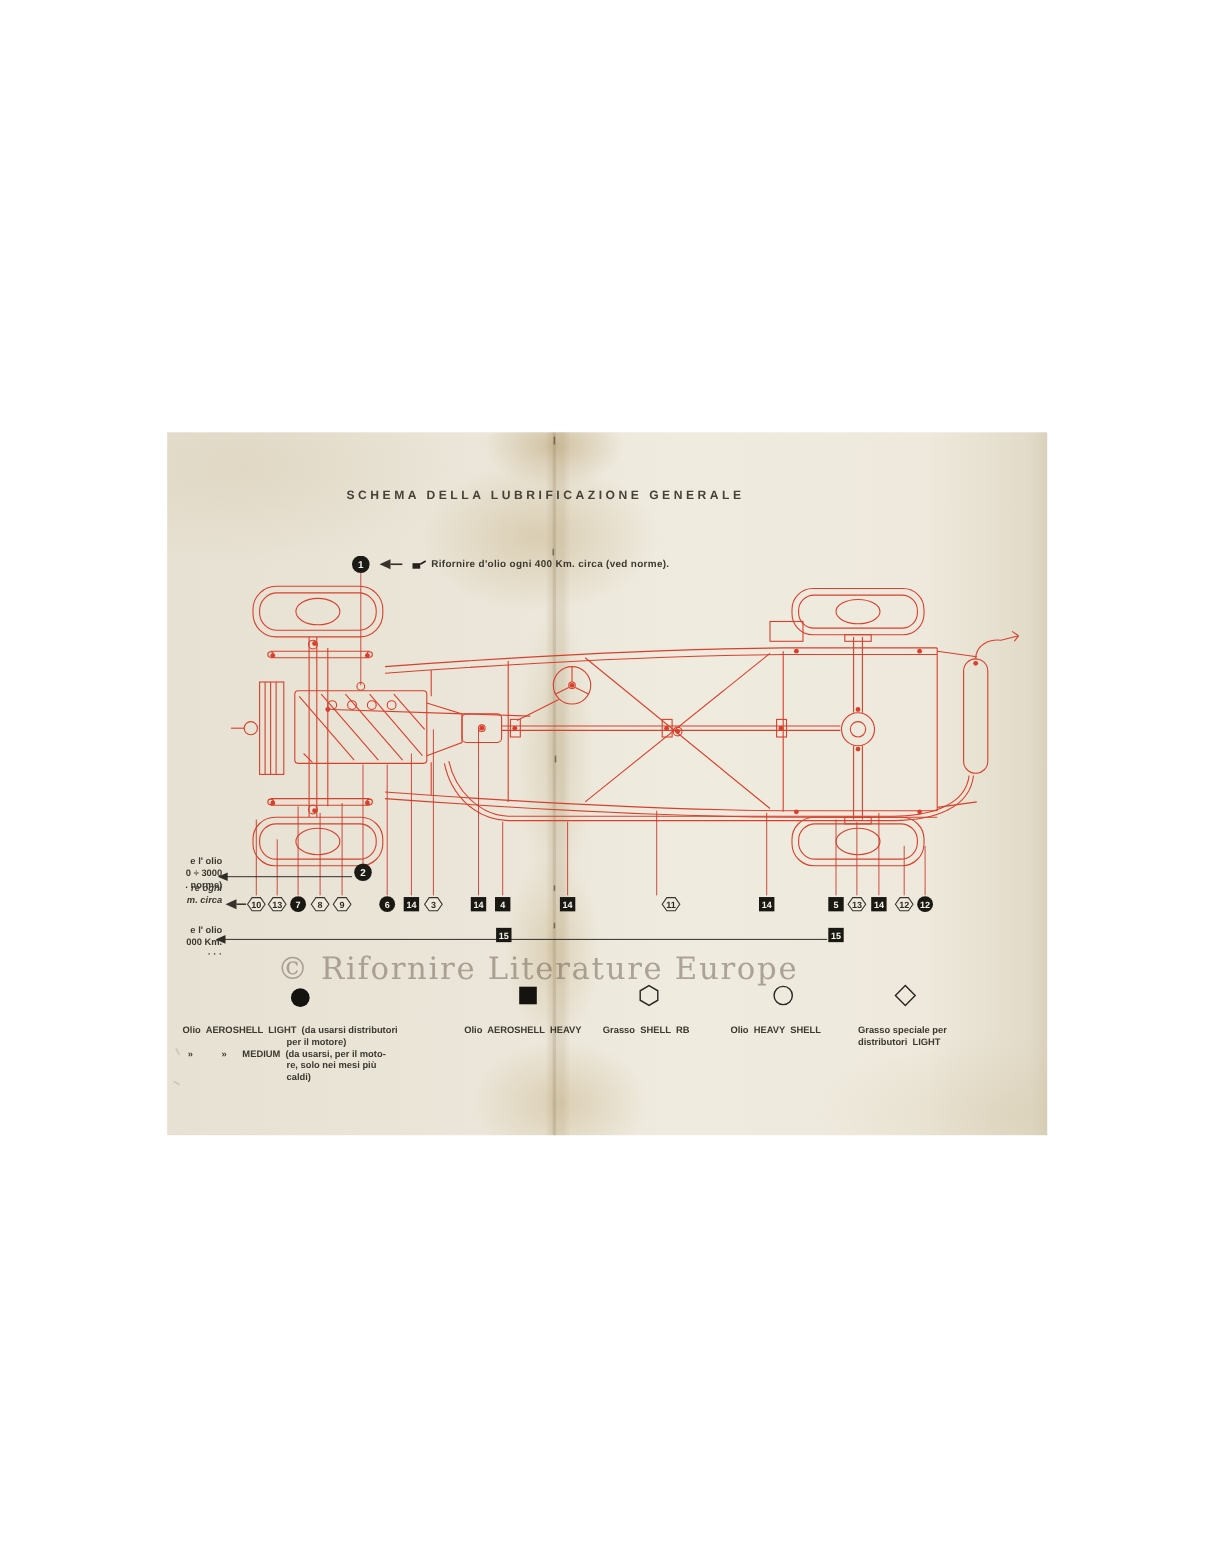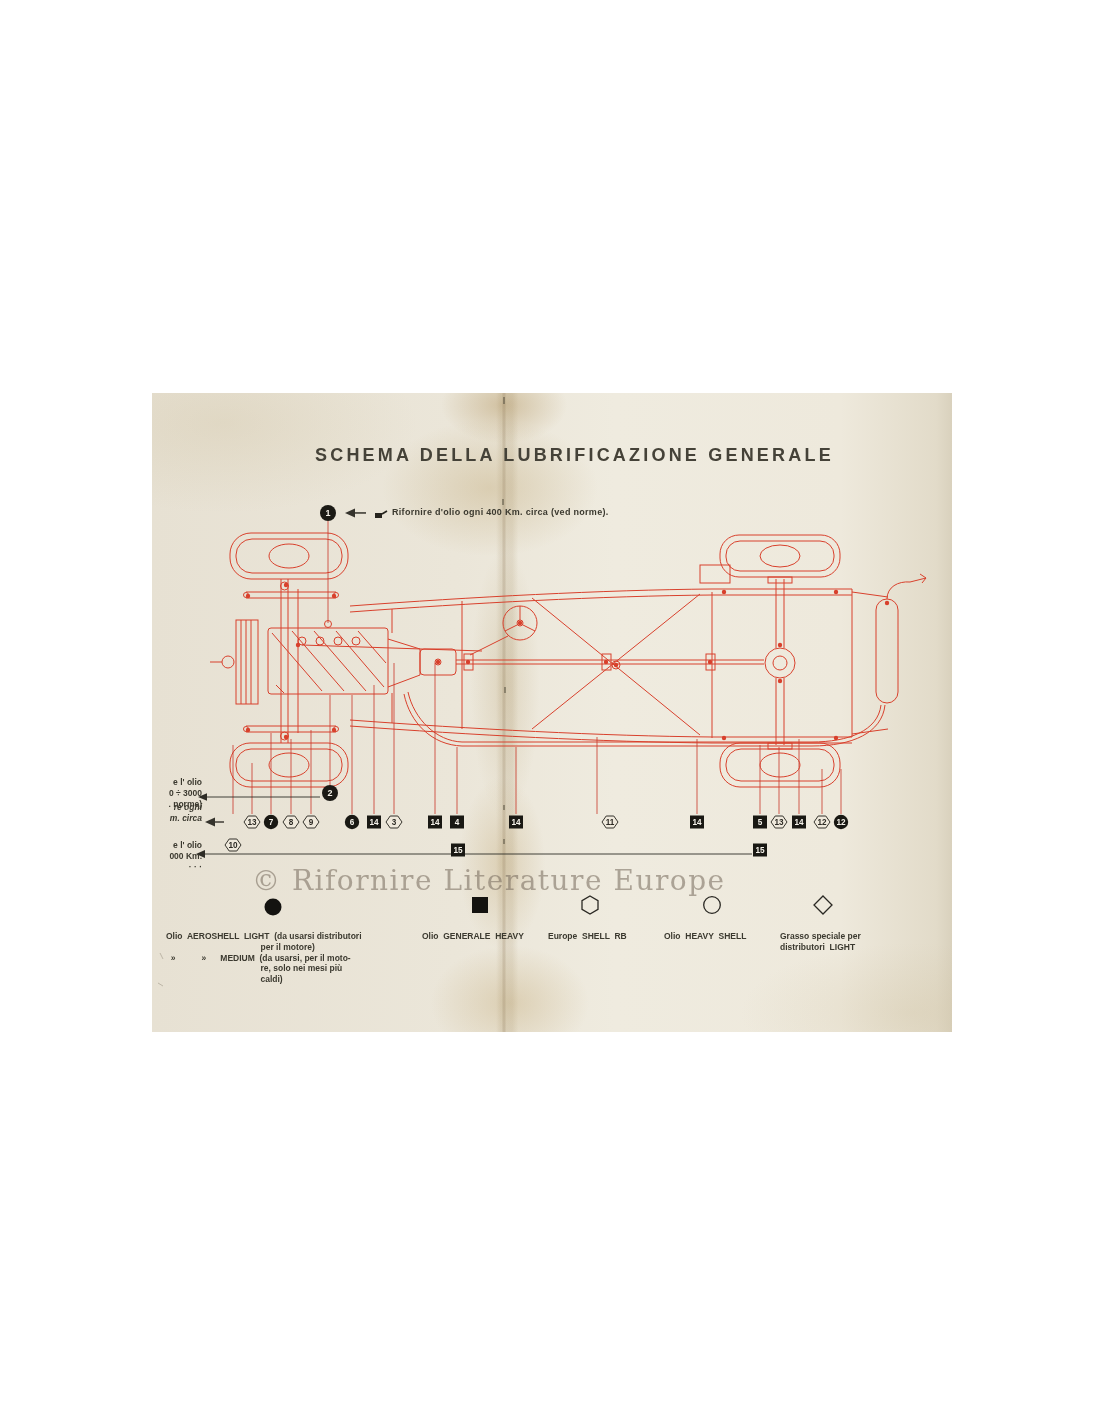--- a/index.html
+++ b/index.html
@@ -16,21 +16,21 @@
       radial-gradient(46px 180px at 353px 290px, rgba(188,166,120,.30), rgba(188,166,120,0) 75%),
       radial-gradient(60px 120px at 350px 470px, rgba(196,172,124,.40), rgba(196,172,124,0) 72%),
       radial-gradient(110px 80px at 358px 610px, rgba(199,176,130,.45), rgba(199,176,130,0) 72%),
       radial-gradient(260px 120px at 70px 30px, rgba(206,192,158,.30), rgba(206,192,158,0) 75%),
       radial-gradient(220px 90px at 760px 620px, rgba(205,190,155,.28), rgba(205,190,155,0) 78%),
       linear-gradient(90deg,#e7e1d3 0%,#ebe6d9 38%,#efebdf 58%,#eee9dc 86%,#e2dbc9 98%,#d9d1bd 100%);
   }
   .chassis-svg{position:absolute;left:0;top:0;pointer-events:none;}
   .page-title{
     position:absolute;left:163px;top:52px;width:380px;text-align:left;
-    font-size:18px;font-weight:bold;letter-spacing:3.2px;color:#454238;white-space:nowrap;
+    font-size:11px;font-weight:bold;letter-spacing:3.2px;color:#454238;white-space:nowrap;
   }
   .big-marker{
     position:absolute;width:16px;height:16px;border-radius:50%;background:#1b1a15;
     color:#f4f1e8;font-size:9px;font-weight:bold;display:flex;align-items:center;justify-content:center;
     z-index:6;
   }
   .refill-note{
     position:absolute;left:240px;top:114px;font-size:9px;font-weight:bold;
     letter-spacing:.3px;color:#3b392f;white-space:nowrap;z-index:6;
   }
@@ -210,21 +210,21 @@
       <div class="left-note" style="top: 447px;">e  l' olio
 000 Km.
 ·   ·   ·</div>
     </div>
 
   <div id="markers">
       <span class="marker" style="left: 52px; top: 421px;"><svg width="20" height="16" viewBox="0 0 20 16">
           <polygon points="1,8 11,3.5 11,12.5" fill="#35332c"></polygon>
           <rect x="11" y="7.3" width="9" height="1.4" fill="#35332c"></rect>
         </svg></span>
-      <span class="marker" style="left: 71px; top: 421px; margin-top: 23px;"><svg width="20" height="16" viewBox="0 0 20 16">
+      <span class="marker" style="left: 71px; top: 421px;"><svg width="20" height="16" viewBox="0 0 20 16">
           <polygon points="2,8 6.2,2 13.8,2 18,8 13.8,14 6.2,14" fill="#efe9dc" stroke="#35332c" stroke-width="1"></polygon>
           <text x="10" y="11.2" text-anchor="middle" font-size="8.2" font-family="Liberation Sans, sans-serif" font-weight="bold" fill="#2c2a24">10</text>
         </svg></span>
       <span class="marker" style="left: 90px; top: 421px;"><svg width="20" height="16" viewBox="0 0 20 16">
           <polygon points="2,8 6.2,2 13.8,2 18,8 13.8,14 6.2,14" fill="#efe9dc" stroke="#35332c" stroke-width="1"></polygon>
           <text x="10" y="11.2" text-anchor="middle" font-size="8.2" font-family="Liberation Sans, sans-serif" font-weight="bold" fill="#2c2a24">13</text>
         </svg></span>
       <span class="marker" style="left: 109px; top: 421px;"><svg width="20" height="16" viewBox="0 0 20 16">
           <circle cx="10" cy="8" r="7.2" fill="#191813"></circle>
           <text x="10" y="11.2" text-anchor="middle" font-size="8.2" font-family="Liberation Sans, sans-serif" font-weight="bold" fill="#f5f2ea">7</text>
@@ -313,21 +313,21 @@
           <circle cx="11" cy="11" r="8.3" fill="none" stroke="#2a2823" stroke-width="1.3"></circle>
         </svg></span>
       <span class="legend-symbol" style="left: 660px; top: 501px;"><svg width="22" height="22" viewBox="0 0 22 22">
           <polygon points="11,2 20,11 11,20 2,11" fill="none" stroke="#2a2823" stroke-width="1.3"></polygon>
         </svg></span>
       <div class="legend-entry" style="left: 14px; top: 538px;">Olio  AEROSHELL  LIGHT  (da usarsi distributori
                                         per il motore)
   »           »      MEDIUM  (da usarsi, per il moto-
                                         re, solo nei mesi più
                                         caldi)</div>
-      <div class="legend-entry" style="left: 270px; top: 538px;">Olio  GENERALE  HEAVY</div>
-      <div class="legend-entry" style="left: 396px; top: 538px;">Europe  SHELL  RB</div>
+      <div class="legend-entry" style="left: 270px; top: 538px;">Olio  AEROSHELL  HEAVY</div>
+      <div class="legend-entry" style="left: 396px; top: 538px;">Grasso  SHELL  RB</div>
       <div class="legend-entry" style="left: 512px; top: 538px;">Olio  HEAVY  SHELL</div>
       <div class="legend-entry" style="left: 628px; top: 538px;">Grasso speciale per
 distributori  LIGHT</div>
     </div>
 
   <div class="watermark">© Rifornire Literature Europe</div>
 </div>
 
 </body></html>

